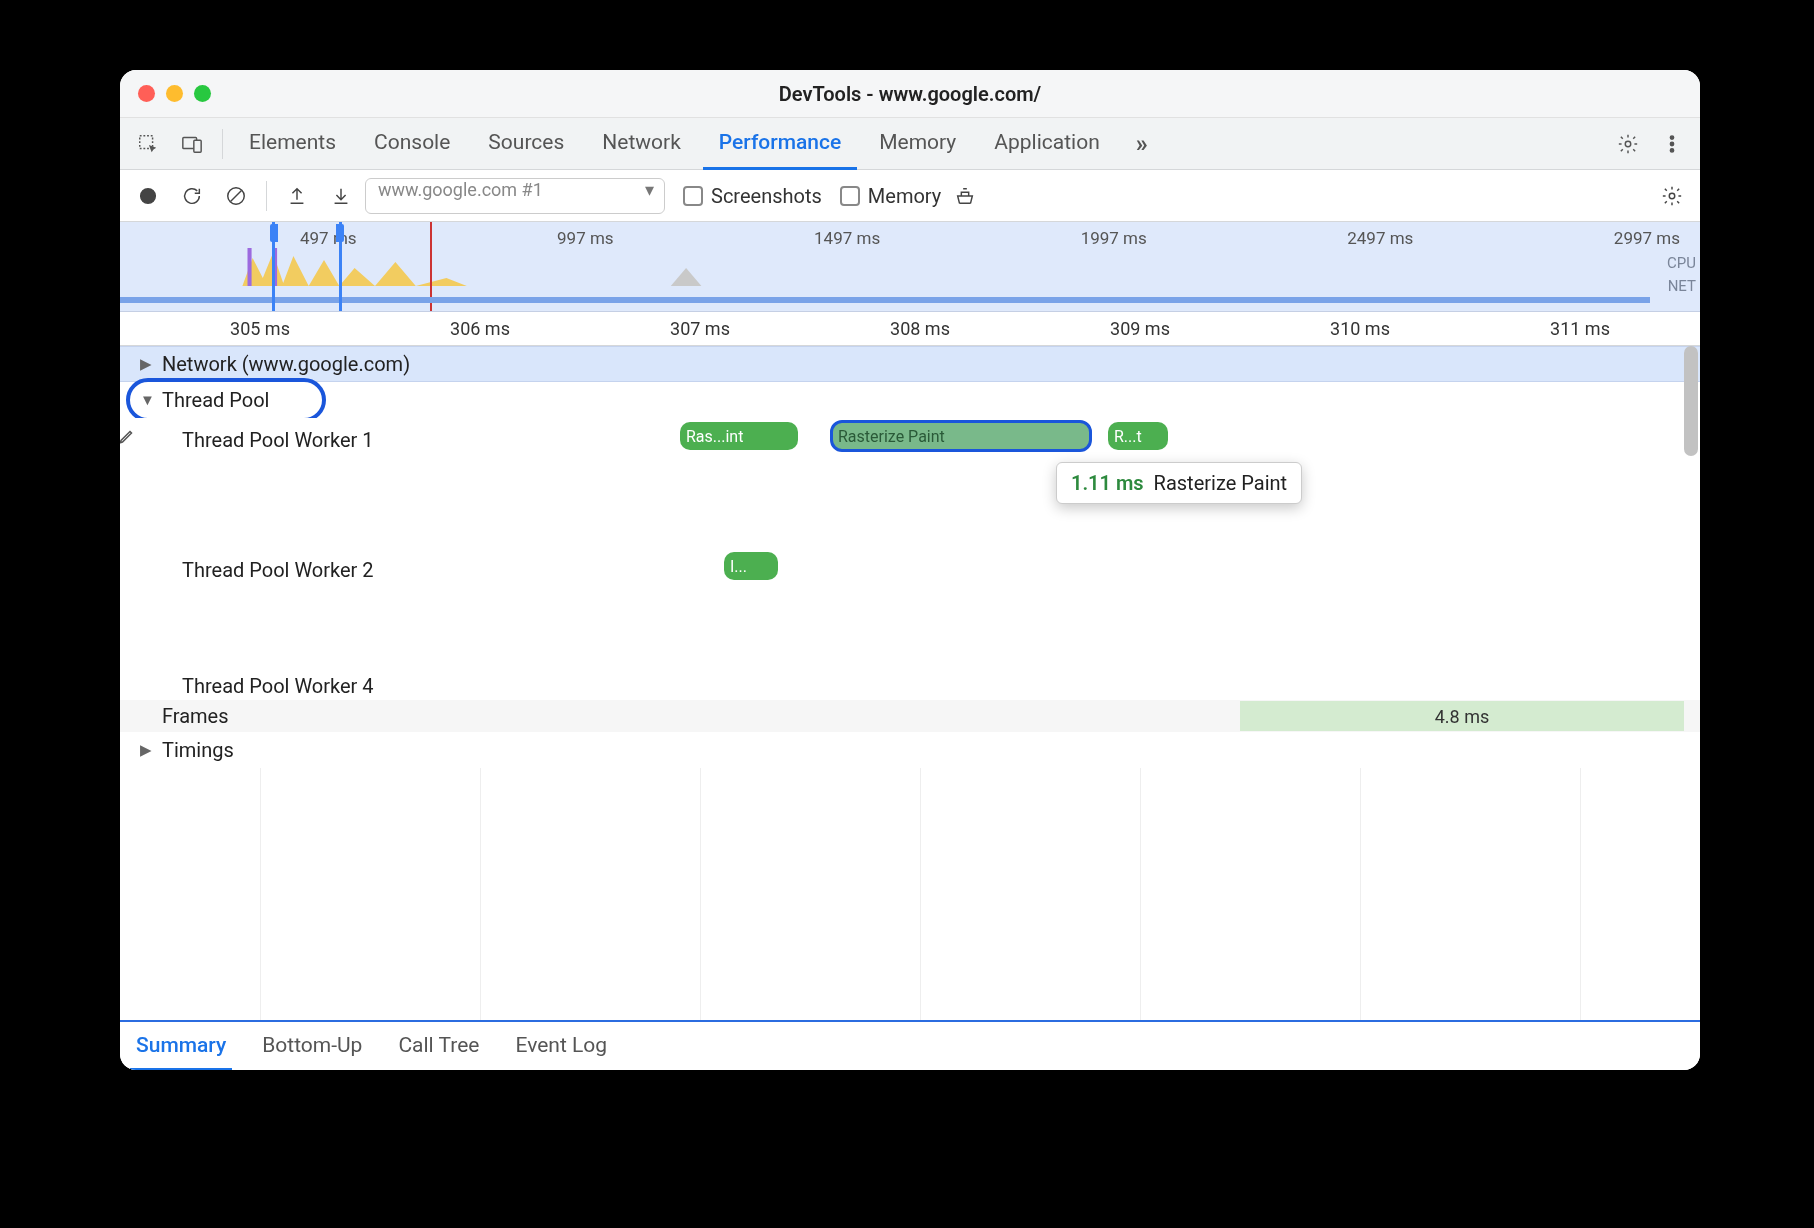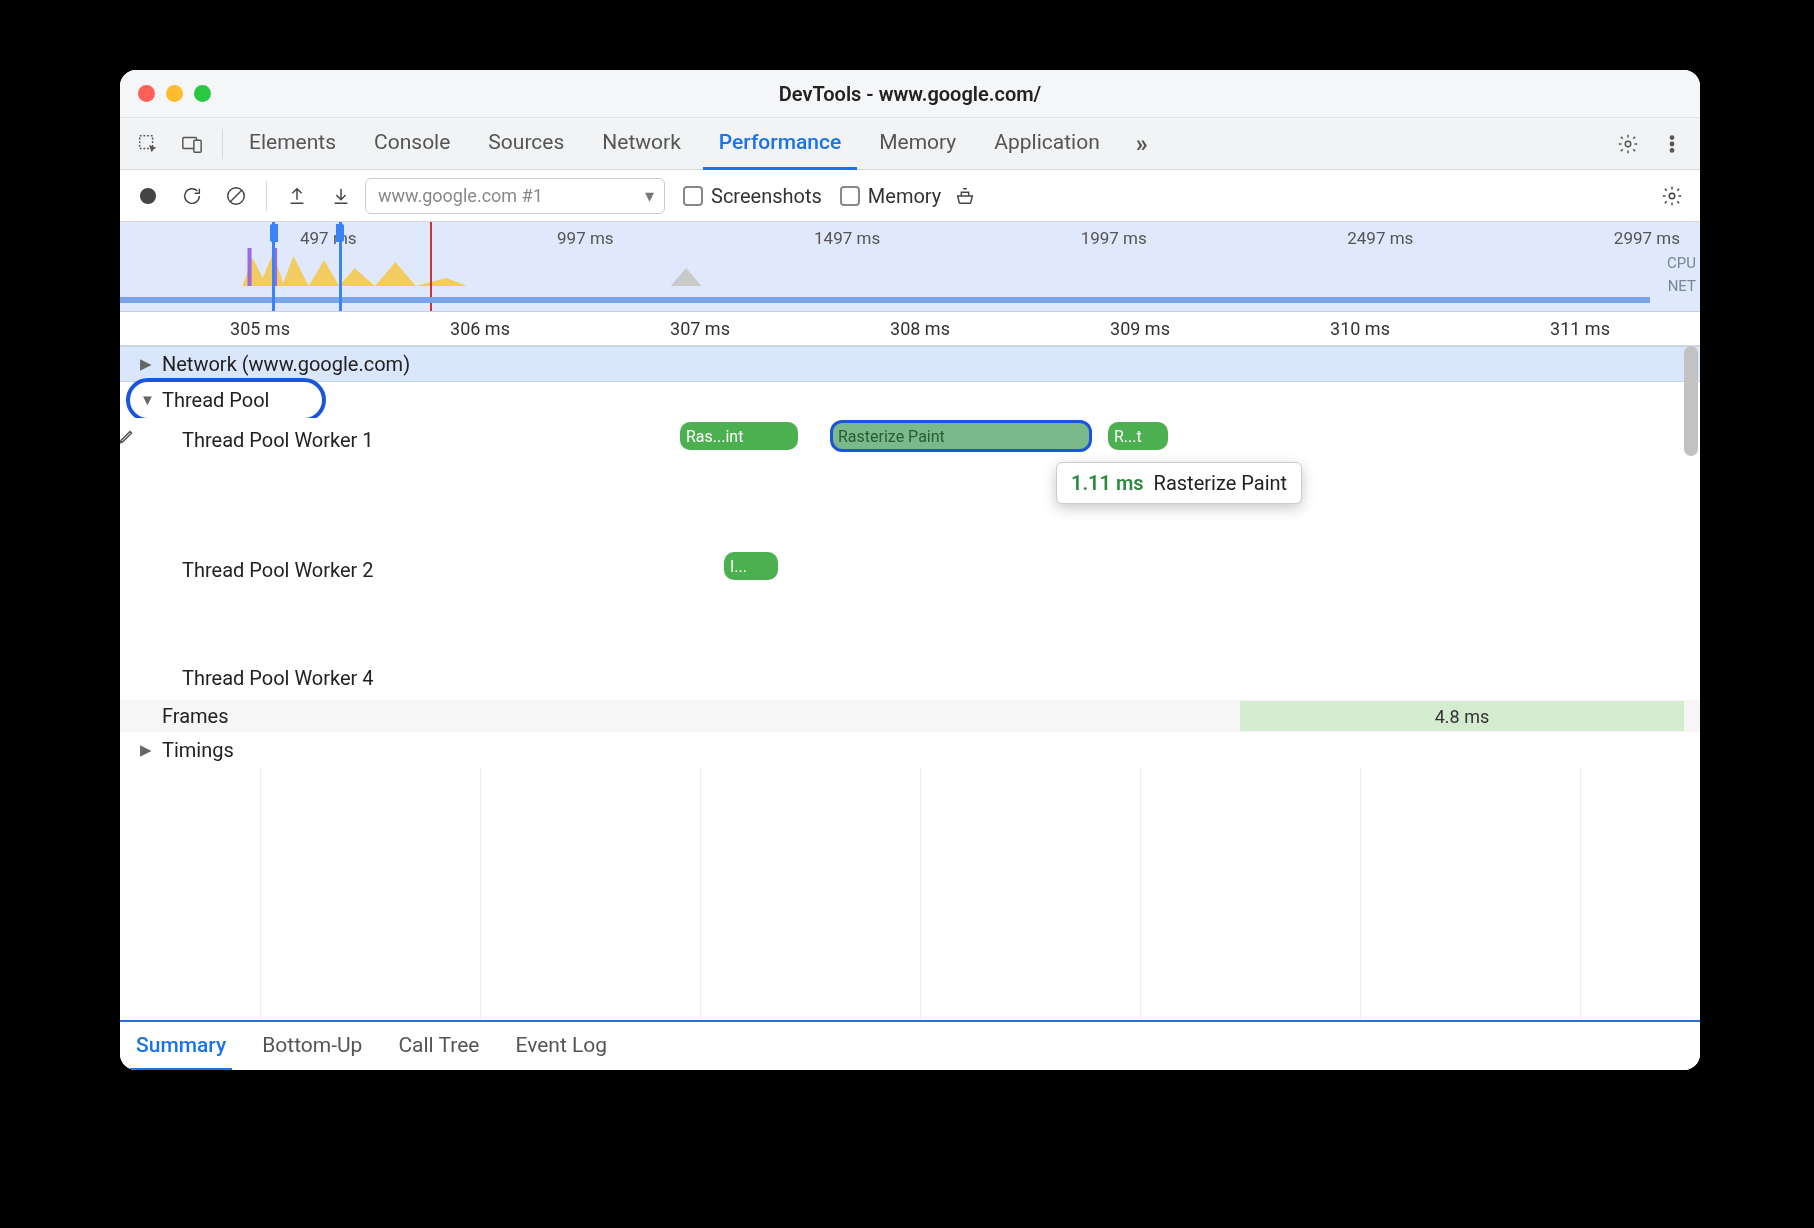--- a/index.html
+++ b/index.html
@@ -64,21 +64,21 @@
   
   .toolbar {
     height:52px; background:#fff; border-bottom:1px solid #d5d7d9;
     display:flex; align-items:center; padding:0 8px; gap:4px;
   }
   .toolbar .icon-btn{color:#444;}
   .rec-filled svg circle{fill:#444;stroke:#444;}
   .profile-select{
     height:36px; border:1px solid #ccc; border-radius:6px;
     padding:0 30px 0 12px; font-size:18px; color:#888;
-    background:#fff; min-width:300px; display:flex; align-items:center; position:relative;
+    background:#fff; min-width:300px; display:flex; position:relative;
   }
   .profile-select::after{
     content:"▾"; position:absolute; right:10px; color:#777;
   }
   .chk{display:flex;align-items:center;gap:8px;font-size:20px;color:#333;margin-left:14px;}
   .chk .box{width:20px;height:20px;border:2px solid #888;border-radius:4px;}
   
   .overview{
     height:90px; background:#dfe9fb; position:relative; border-bottom:1px solid #c5cfe4;
   }
@@ -327,21 +327,21 @@
       </div>
     </div>
 
     <div class="row worker-row" style="background:#fff;height:108px;">
       <div class="track-label" style="padding-left:42px;">Thread Pool Worker 2</div>
       <div class="task" style="left:604px;width:54px;top:4px;">I...</div>
     </div>
 
 
     <div class="row worker-row" style="background:#fff;height:44px;">
-      <div class="track-label" style="padding-left:42px;">Thread Pool Worker 4</div>
+      <div class="track-label" style="padding-left:42px;margin-top:8px;">Thread Pool Worker 4</div>
     </div>
 
     <div class="row frames-row" style="background:#f6f6f6;">
       <div class="track-label" style="padding-left:22px;">Frames</div>
       <div class="frames-bar" style="left:1120px;right:16px;top:1px;">4.8 ms</div>
     </div>
 
     <div class="row timings-row" style="background:#fff;">
       <span class="expand">▶</span>
       <span>Timings</span>

